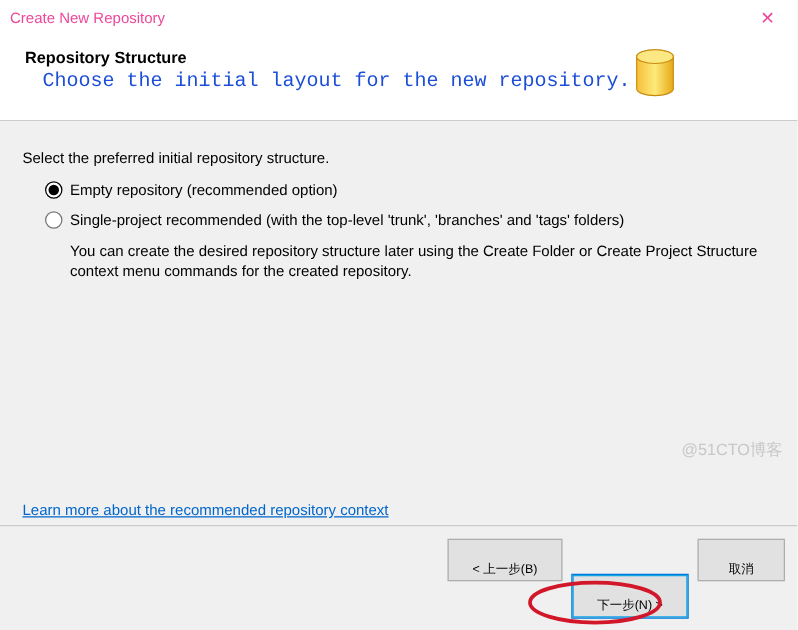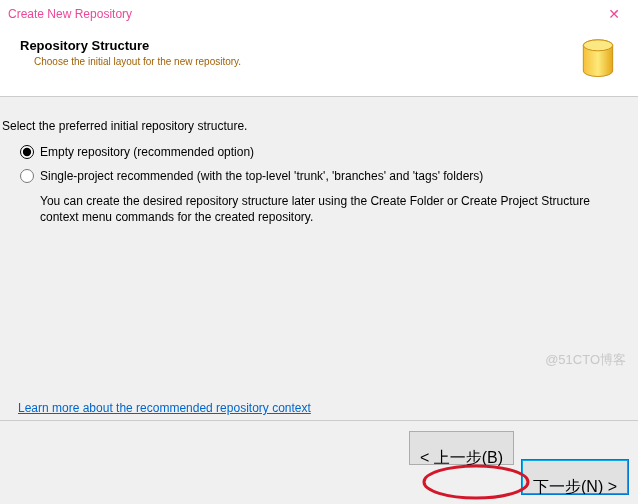--- a/index.html
+++ b/index.html
@@ -24,43 +24,43 @@
   .titlebar .close {
     font-family: "Segoe UI Symbol", sans-serif;
     font-size: 14px;
     padding: 0 10px;
     cursor: default;
   }
   .header {
     padding: 10px 16px 14px 20px;
     display: flex;
     align-items: flex-start;
-    justify-content: space-between;
     border-bottom: 1px solid #ccc;
     background: #fff;
   }
   .header-text h2 {
     font-size: 13px;
     font-weight: bold;
     color: #000;
     margin-bottom: 3px;
   }
   .header-text p {
-    font-size: 10px;
-    color: #a16207;
+    font-size: 16px;
+    color: #1d4ed8;
     margin-left: 14px;
+    font-family: Liberation Mono, monospace;
   }
   .db-icon {
     width: 40px;
     height: 44px;
     margin-right: 4px;
   }
   .db-icon svg { width: 100%; height: 100%; }
   .content {
-    padding: 22px 18px 10px 2px;
+    padding: 22px 18px 10px 18px;
     background: #f0f0f0;
     height: 340px;
     position: relative;
   }
   .prompt {
     font-size: 12px;
     color: #000;
     margin-bottom: 12px;
   }
   .radio-group { margin-left: 18px; }
@@ -102,21 +102,21 @@
     position: absolute;
     bottom: 0;
     left: 0;
     right: 0;
   }
   .btn {
     min-width: 92px;
     height: 20px;
     background: #e1e1e1;
     border: 1px solid #adadad;
-    font-size: 16px;
+    font-size: 10px;
     font-family: inherit;
     cursor: default;
     padding: 16px 10px;
   }
   .btn.focus {
     border: 1px solid #0ea5e9;
     outline: 1px solid #0078d7;
     margin-top: 29px;
   }
   .btn.cancel { min-width: 70px; }
@@ -182,17 +182,18 @@
   <p class="note">You can create the desired repository structure later using the Create Folder or Create Project Structure context menu commands for the created repository.</p>
 
   <a class="link">Learn more about the recommended repository context</a>
 
   <span class="watermark">@51CTO博客</span>
 </div>
 
 <div class="footer">
   <button class="btn">&lt; 上一步(B)</button>
   <button class="btn focus">下一步(N) &gt;</button>
+  <button class="btn cancel">取消</button>
 </div>
 
 <svg class="circle-mark" viewBox="0 0 120 40">
   <ellipse cx="60" cy="20" rx="52" ry="16" fill="none" stroke="#d3172a" stroke-width="3"></ellipse>
 </svg>
 
 </body></html>

